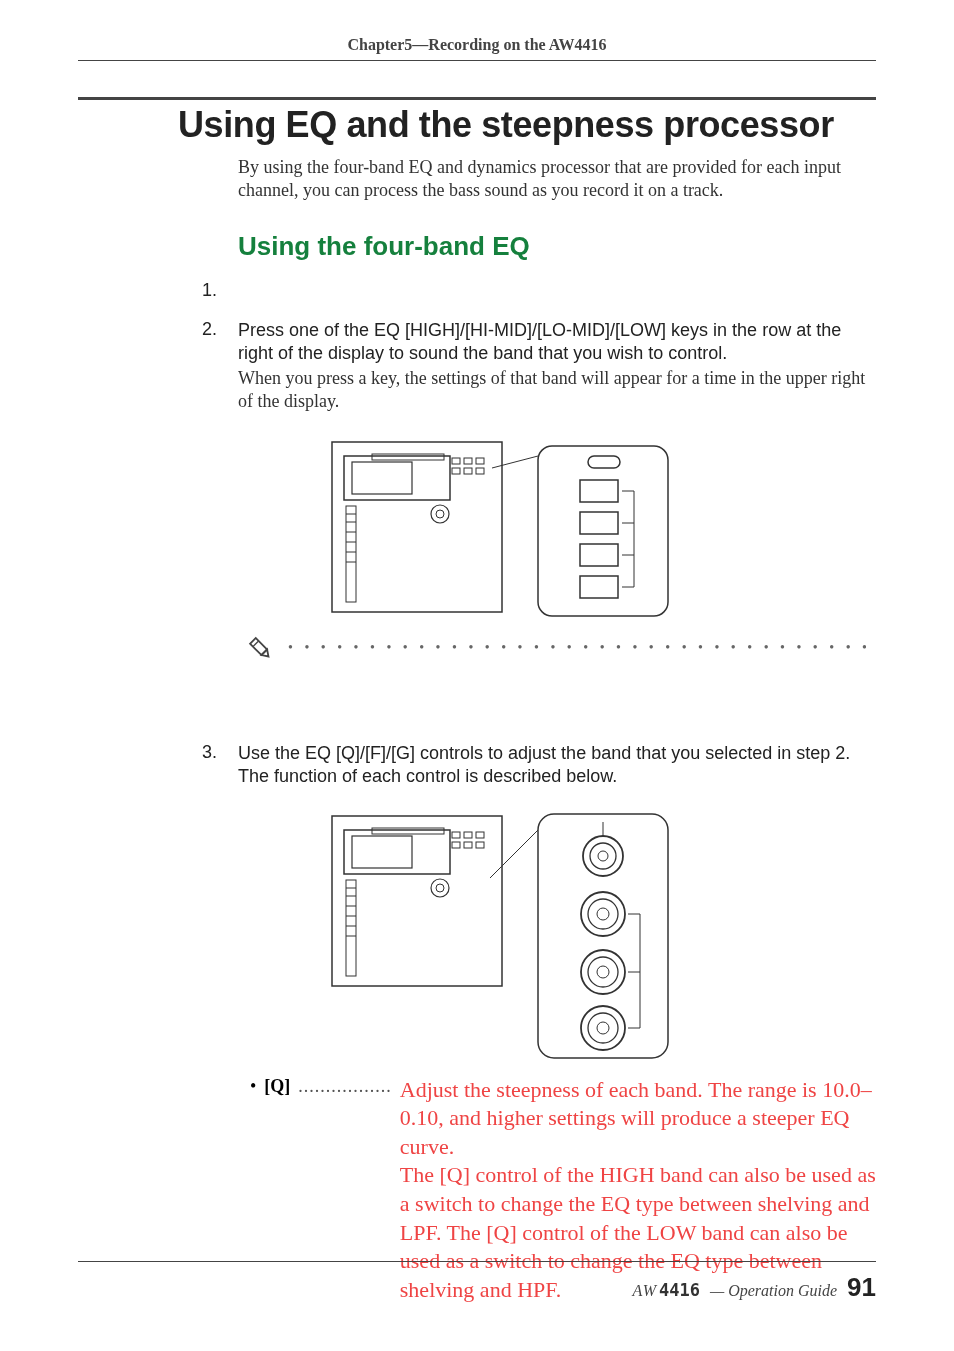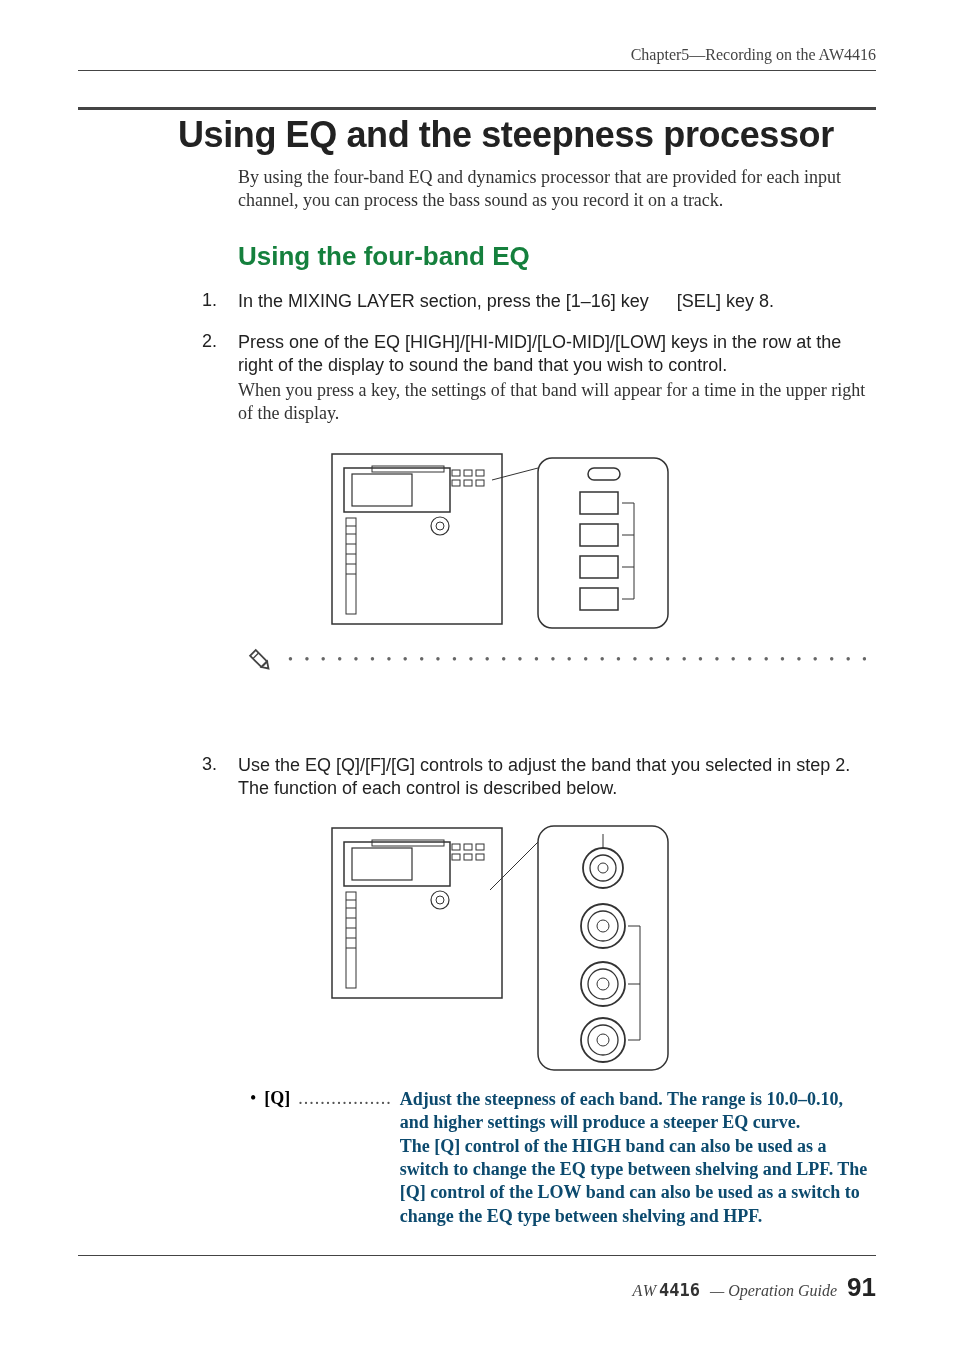--- a/index.html
+++ b/index.html
@@ -6,26 +6,27 @@
     body {
       width: 954px;
       height: 1351px;
       background: #fff;
       font-family: "Times New Roman", Times, serif;
       color: #000;
       position: relative;
       padding: 30px 78px 30px 78px;
     }
     .chapter-header {
-      text-align: right;
+      text-align: center;
       font-family: "Times New Roman", Times, serif;
       font-size: 16px;
       color: #444;
       margin-bottom: 6px;
-      margin-top: 16px;
+      margin-top: 6px;
+      font-weight: bold;
     }
     .header-rule {
       border: 0;
       border-top: 1px solid #444;
       margin-bottom: 36px;
     }
     .hr-thick {
       border: 0;
       border-top: 3px solid #444;
       margin-bottom: 4px;
@@ -132,33 +133,32 @@
     }
     .dot-leader {
       font-family: "Times New Roman", Times, serif;
       font-size: 18px;
       letter-spacing: 1px;
       color: #555;
       flex: 0 0 auto;
     }
     .def-text {
       font-family: "Times New Roman", Times, serif;
-      font-size: 18px;
-      color: #0c4a6e;
+      font-size: 22px;
+      color: #ef4444;
       line-height: 1.3;
       flex: 1;
-      font-weight: bold;
     }
     .footer {
       position: absolute;
       left: 78px;
       right: 78px;
       bottom: 48px;
       border-top: 1px solid #444;
-      padding-top: 16px;
+      padding-top: 10px;
       display: flex;
       justify-content: flex-end;
       align-items: baseline;
       gap: 10px;
       font-family: "Times New Roman", Times, serif;
     }
     .footer-logo {
       display: inline-flex;
       align-items: baseline;
       gap: 2px;
@@ -198,21 +198,20 @@
 <hr class="hr-thick">
 <h1 class="section-title">Using EQ and the steepness processor</h1>
 
 <p class="intro">By using the four-band EQ and dynamics processor that are provided for each input channel, you can process the bass sound as you record it on a track.</p>
 
 <h2 class="subsection">Using the four-band EQ</h2>
 
 <div class="step">
   <div class="step-num">1.</div>
   <div class="step-body">
-    <div class="step-instr">In the MIXING LAYER section, press the [1–16] key   [SEL] key 8.</div>
   </div>
 </div>
 
 <div class="step">
   <div class="step-num">2.</div>
   <div class="step-body">
     <div class="step-instr">Press one of the EQ [HIGH]/[HI-MID]/[LO-MID]/[LOW] keys in the row at the right of the display to sound the band that you wish to control.</div>
     <div class="step-detail">When you press a key, the settings of that band will appear for a time in the upper right of the display.</div>
   </div>
 </div>

